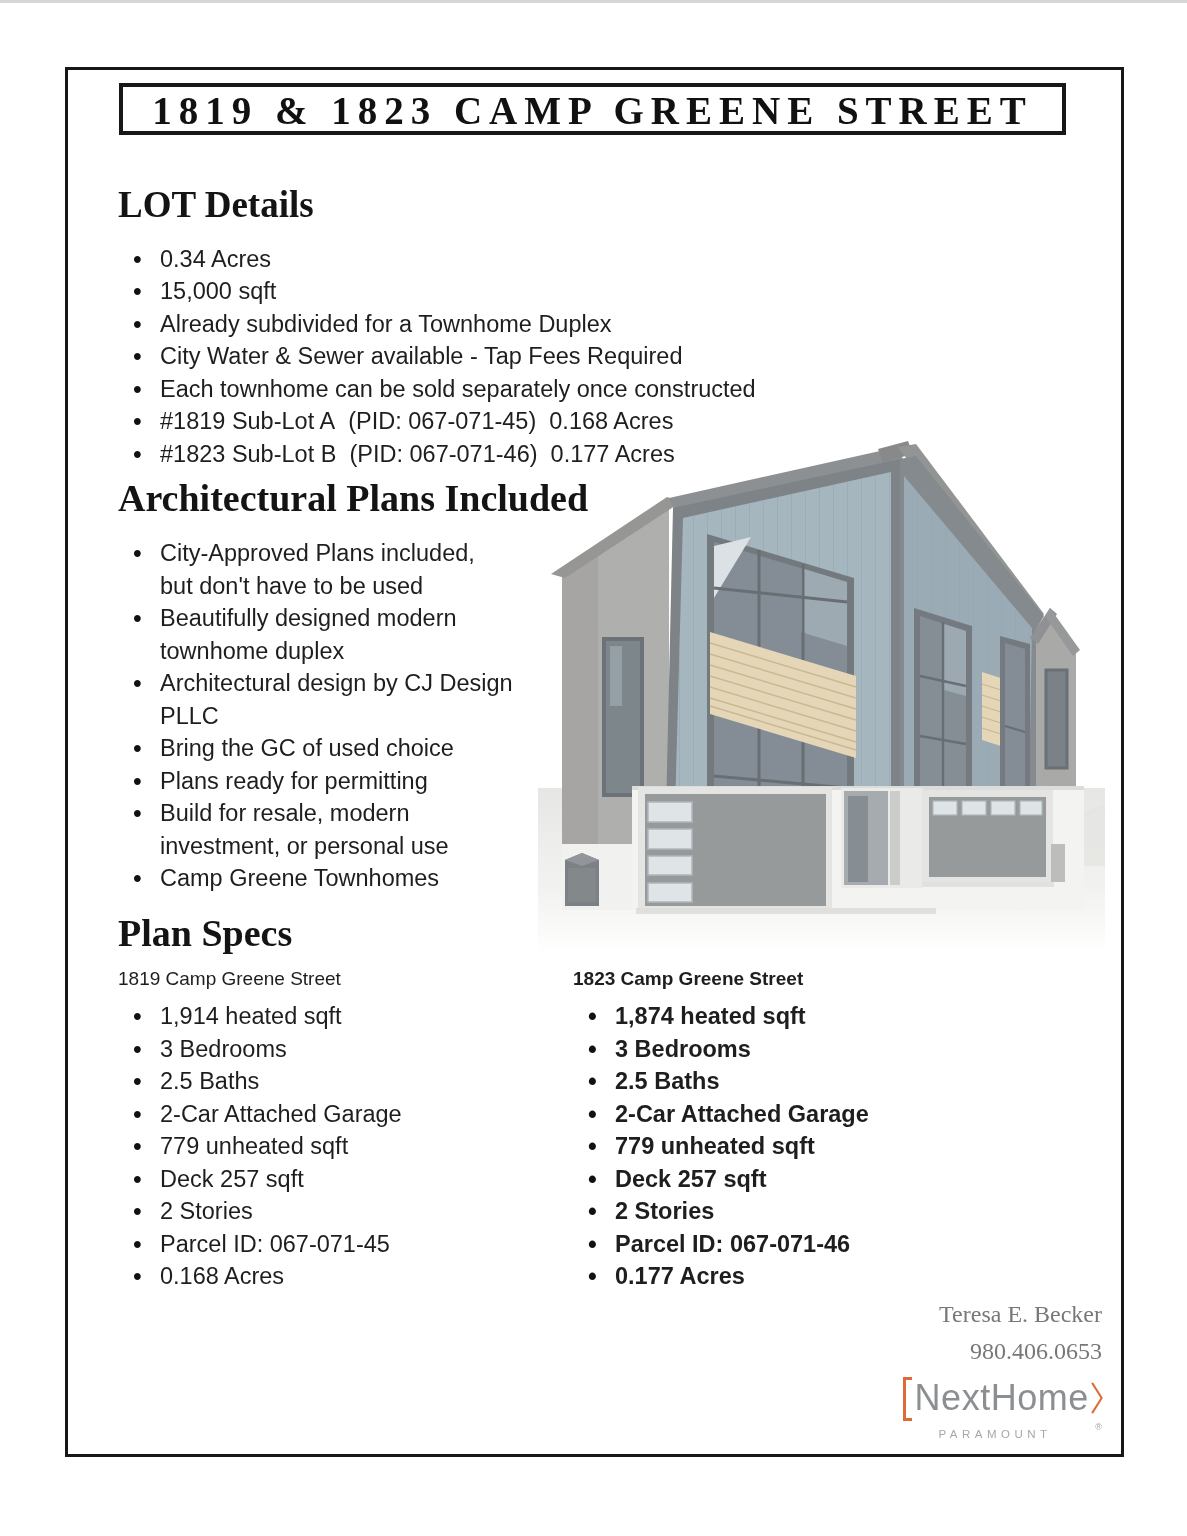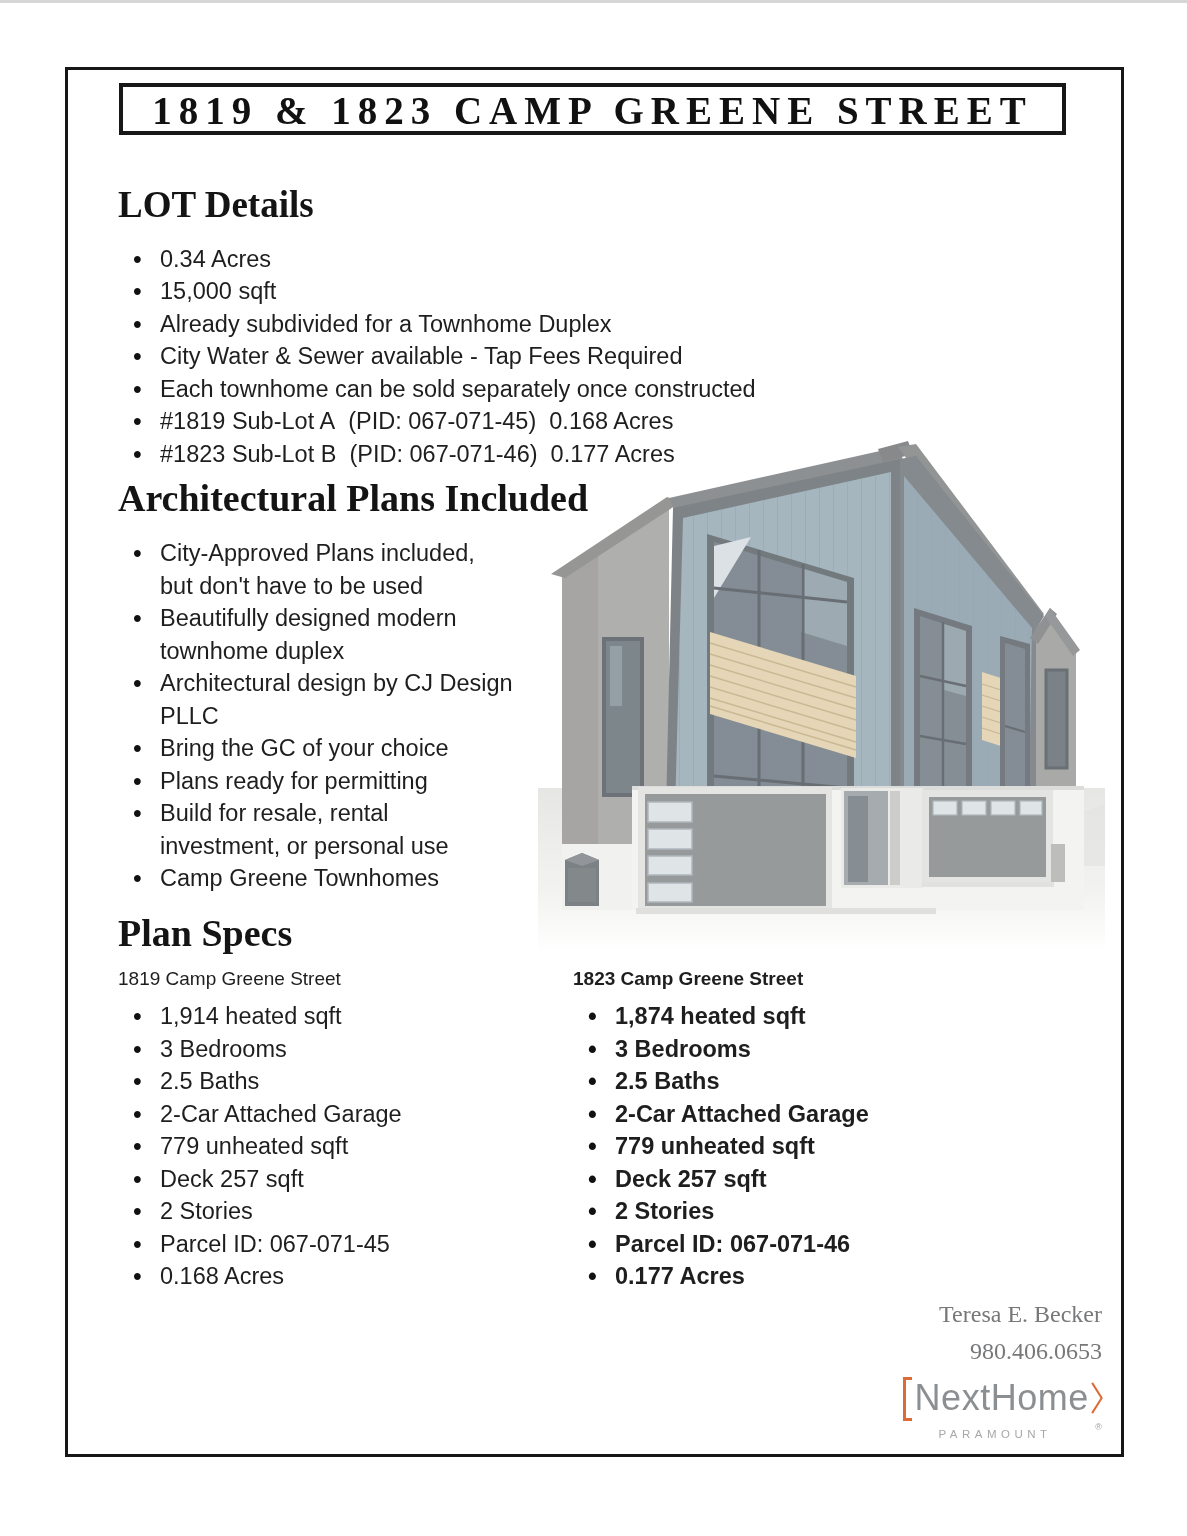--- a/index.html
+++ b/index.html
@@ -85,23 +85,23 @@
 
   <section class="plans">
     <h2 class="sec">Architectural Plans Included</h2>
     <ul class="blist">
         <li>City-Approved Plans included,
 but don't have to be used</li>
         <li>Beautifully designed modern
 townhome duplex</li>
         <li>Architectural design by CJ Design
 PLLC</li>
-        <li>Bring the GC of your choice</li>
+        <li>Bring the GC of used choice</li>
         <li>Plans ready for permitting</li>
-        <li>Build for resale, rental
+        <li>Build for resale, modern
 investment, or personal use</li>
         <li>Camp Greene Townhomes</li>
       </ul>
   </section>
 
   <div class="house">
     <svg viewBox="0 0 567 517" xmlns="http://www.w3.org/2000/svg">
       <defs>
         <linearGradient id="gGround" x1="0" y1="0" x2="0" y2="1">
           <stop offset="0" stop-color="#e5e5e3"></stop>

